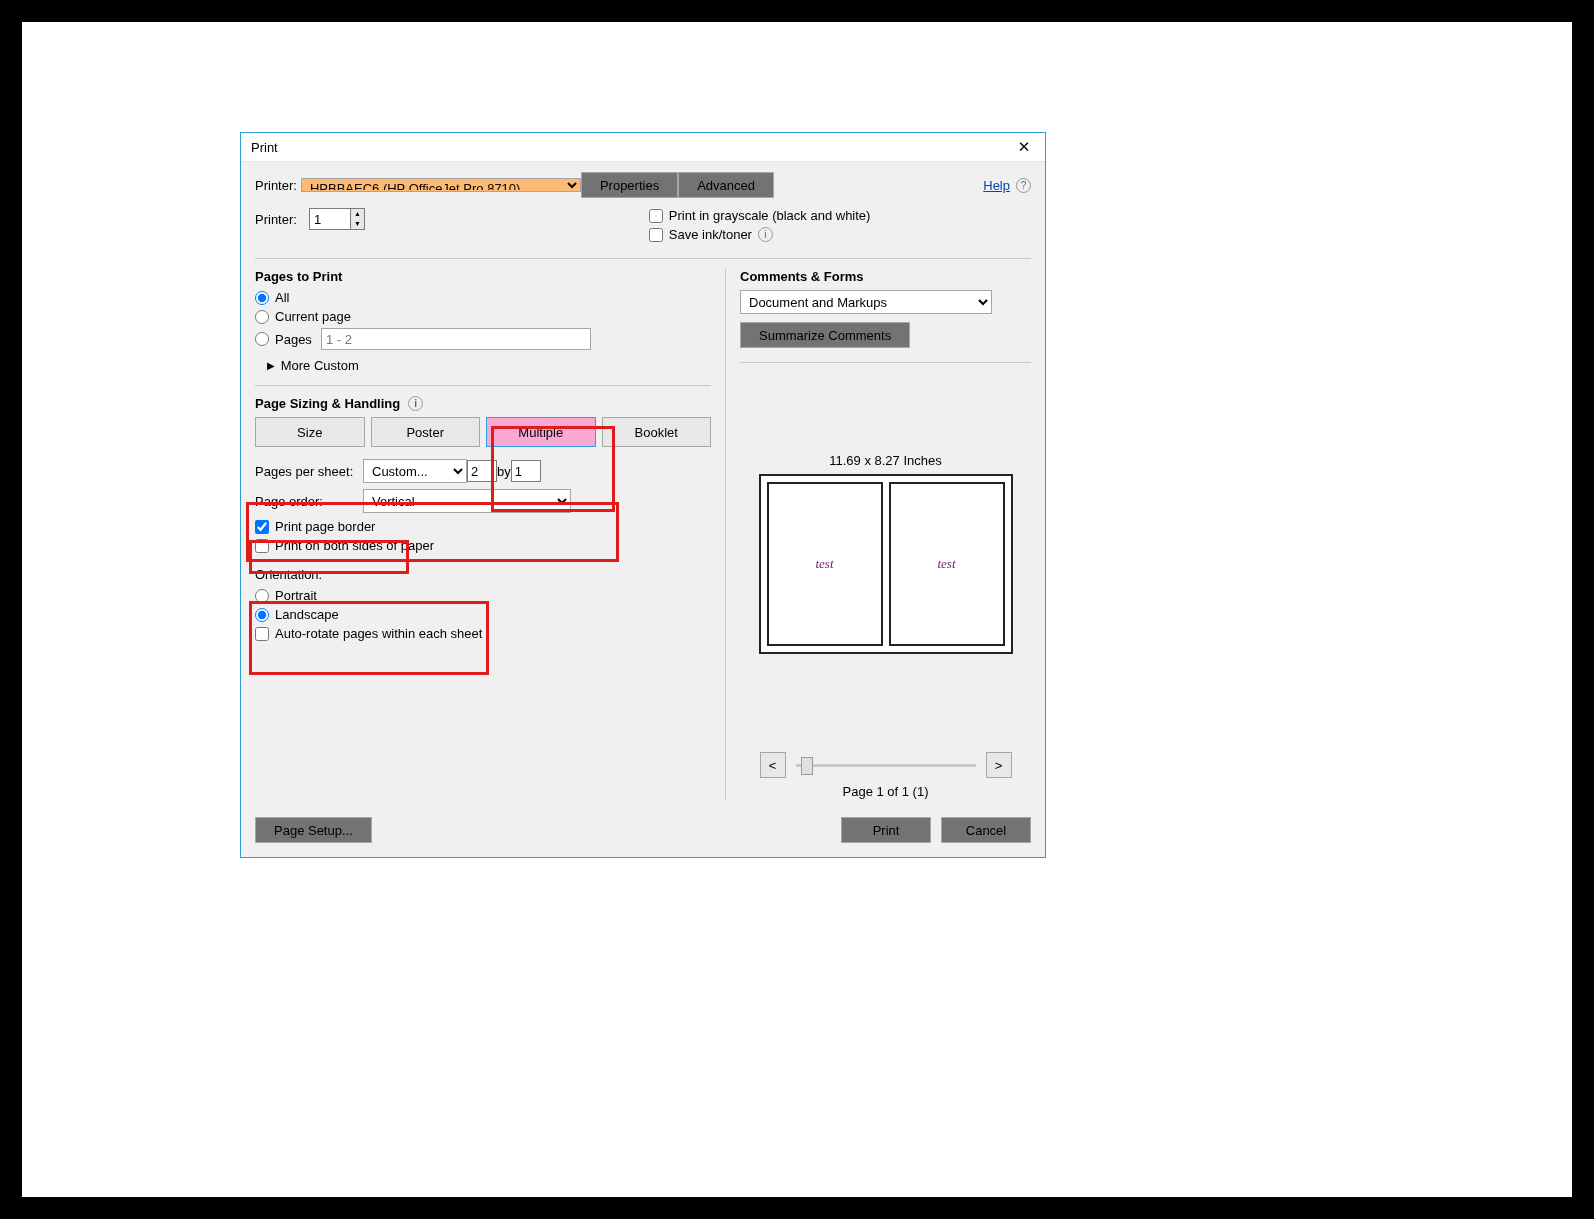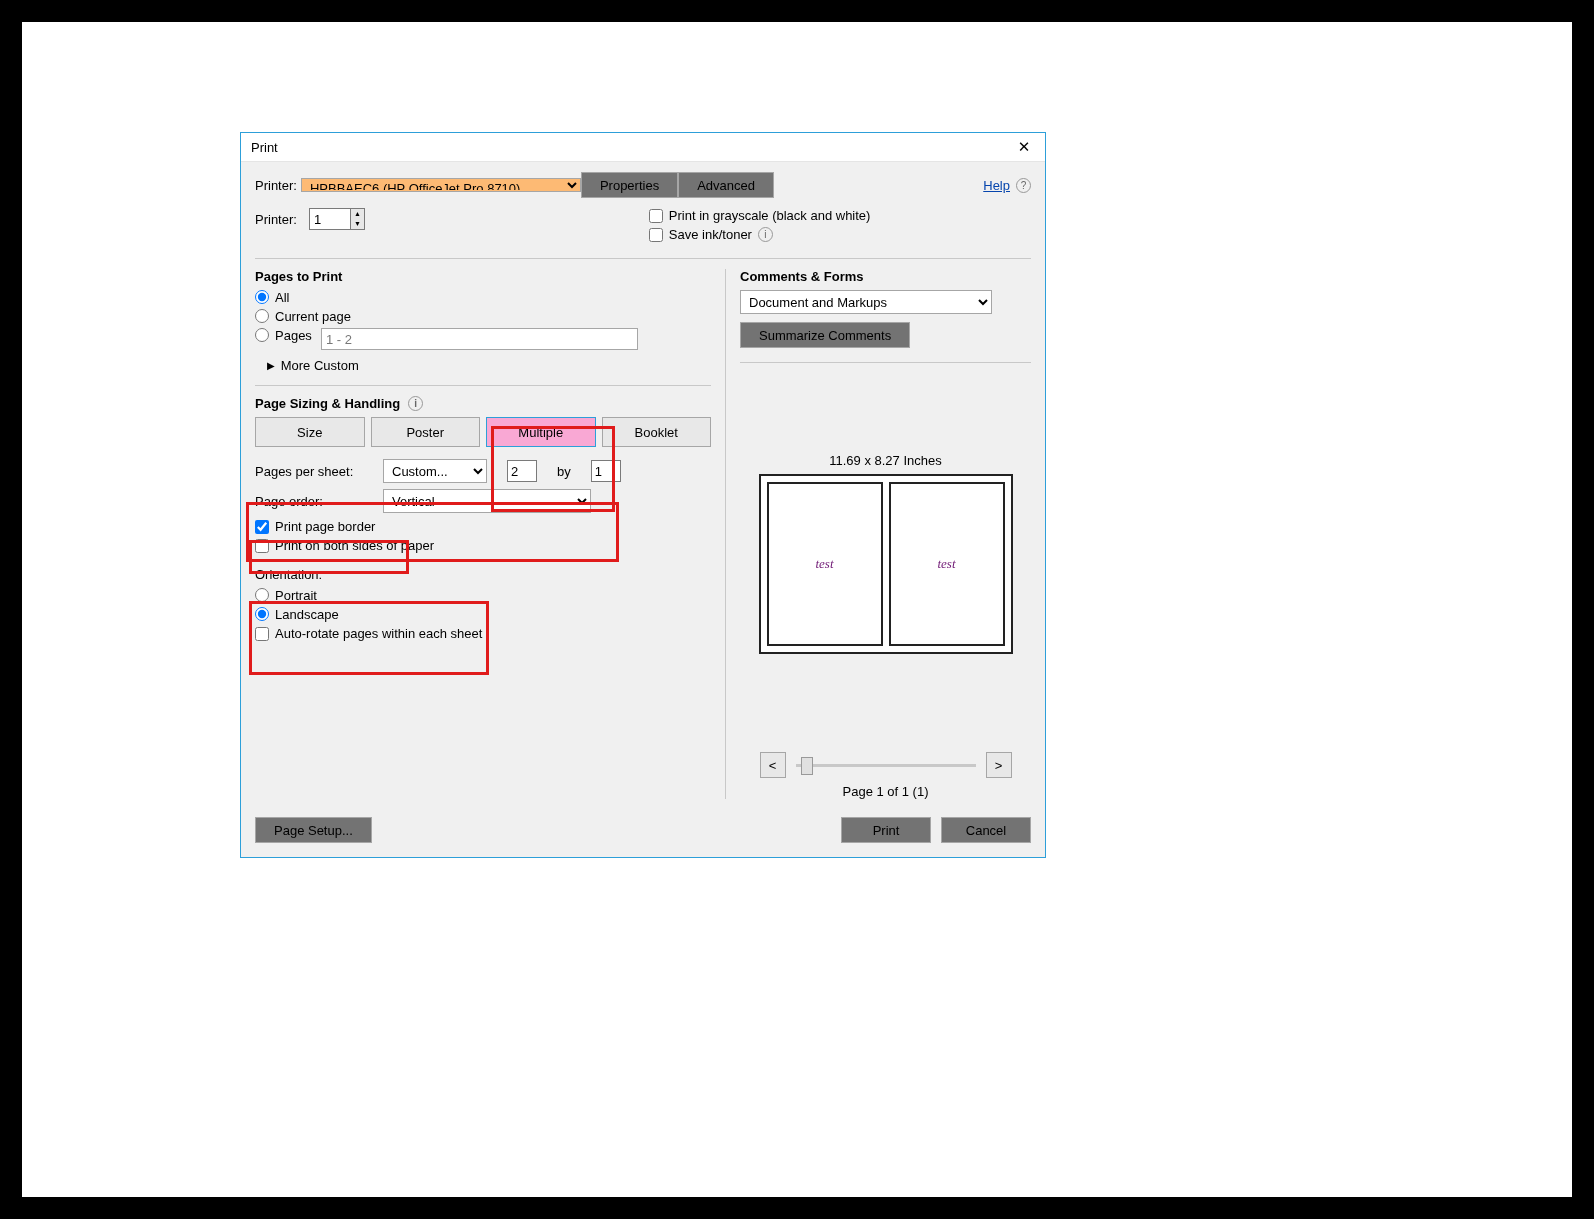--- a/index.html
+++ b/index.html
@@ -25,30 +25,30 @@
 .spin-btns span { font-size: 7px; line-height: 10px; padding: 0 3px; background: #e8e8e8; cursor: pointer; }
 .right-checks { margin-left: 72px; }
 .chk-row { display: flex; align-items: center; gap: 6px; margin-bottom: 4px; }
 input[type=checkbox] { width: 14px; height: 14px; }
 input[type=radio] { width: 14px; height: 14px; }
 .sectionbar { border-top: 1px solid #c8c8c8; margin-top: 12px; padding-top: 10px; position: relative; }
 .twocol { display: flex; gap: 14px; }
 .leftcol { flex: 1; }
 .rightcol { width: 306px; border-left: 1px solid #c8c8c8; padding-left: 14px; }
 .heading { font-weight: 600; margin-bottom: 6px; display: flex; align-items: center; gap: 8px; }
-.radio-row { display: flex; align-items: flex-start; gap: 6px; margin-bottom: 4px; }
-.pages-input { border: 1px solid #a6a6a6; background: #fff; height: 22px; width: 317px; padding: 0 4px; color: #777; }
+.radio-row { display: flex; align-items: center; gap: 6px; margin-bottom: 4px; }
+.pages-input { border: 1px solid #a6a6a6; background: #fff; height: 22px; width: 270px; padding: 0 4px; color: #777; }
 .disclosure { display: flex; align-items: center; gap: 6px; margin-top: 8px; cursor: pointer; margin-left: 12px; }
 .tri { font-size: 10px; }
 .subsection { border-top: 1px solid #c8c8c8; margin-top: 12px; padding-top: 10px; }
 .tab-row { display: flex; gap: 6px; margin-top: 6px; }
 .tab { flex: 1; height: 30px; border: 1px solid #a6a6a6; background: #e8e8e8; display: flex; align-items: center; justify-content: center; cursor: pointer; }
 .tab.active { background: #f9a8d4; border: 1px solid #2d9fd9; }
 .red-box { border: 3px solid #e01b1b; position: absolute; pointer-events: none; }
-.param-row { display: flex; align-items: center; gap: 20px; margin-top: 12px; }
+.param-row { display: flex; align-items: center; gap: 0; margin-top: 12px; }
 .combo { border: 1px solid #a6a6a6; background: #fff; height: 24px; padding: 0 4px; }
 .sm-input { width: 30px; height: 22px; border: 1px solid #7a7a7a; padding: 0 3px; }
 .preview-dim { text-align: center; margin-bottom: 6px; }
 .preview-box { width: 254px; height: 180px; border: 2px solid #222; margin: 0 auto; padding: 6px; display: flex; gap: 6px; background: #fff; }
 .preview-page { flex: 1; border: 2px solid #222; background: #fff; display: flex; align-items: center; justify-content: center; color: #701a75; font-style: italic; font-family: cursive; }
 .pager { display: flex; align-items: center; gap: 10px; margin-top: 98px; justify-content: center; }
 .pg-btn { width: 26px; height: 26px; border: 1px solid #a6a6a6; background: #e8e8e8; display: flex; align-items: center; justify-content: center; cursor: pointer; }
 .pg-cnt { text-align: center; margin-top: 6px; }
 .footer { display: flex; margin-top: 18px; align-items: center; }
 .footer .right-btns { margin-left: auto; display: flex; gap: 10px; }

